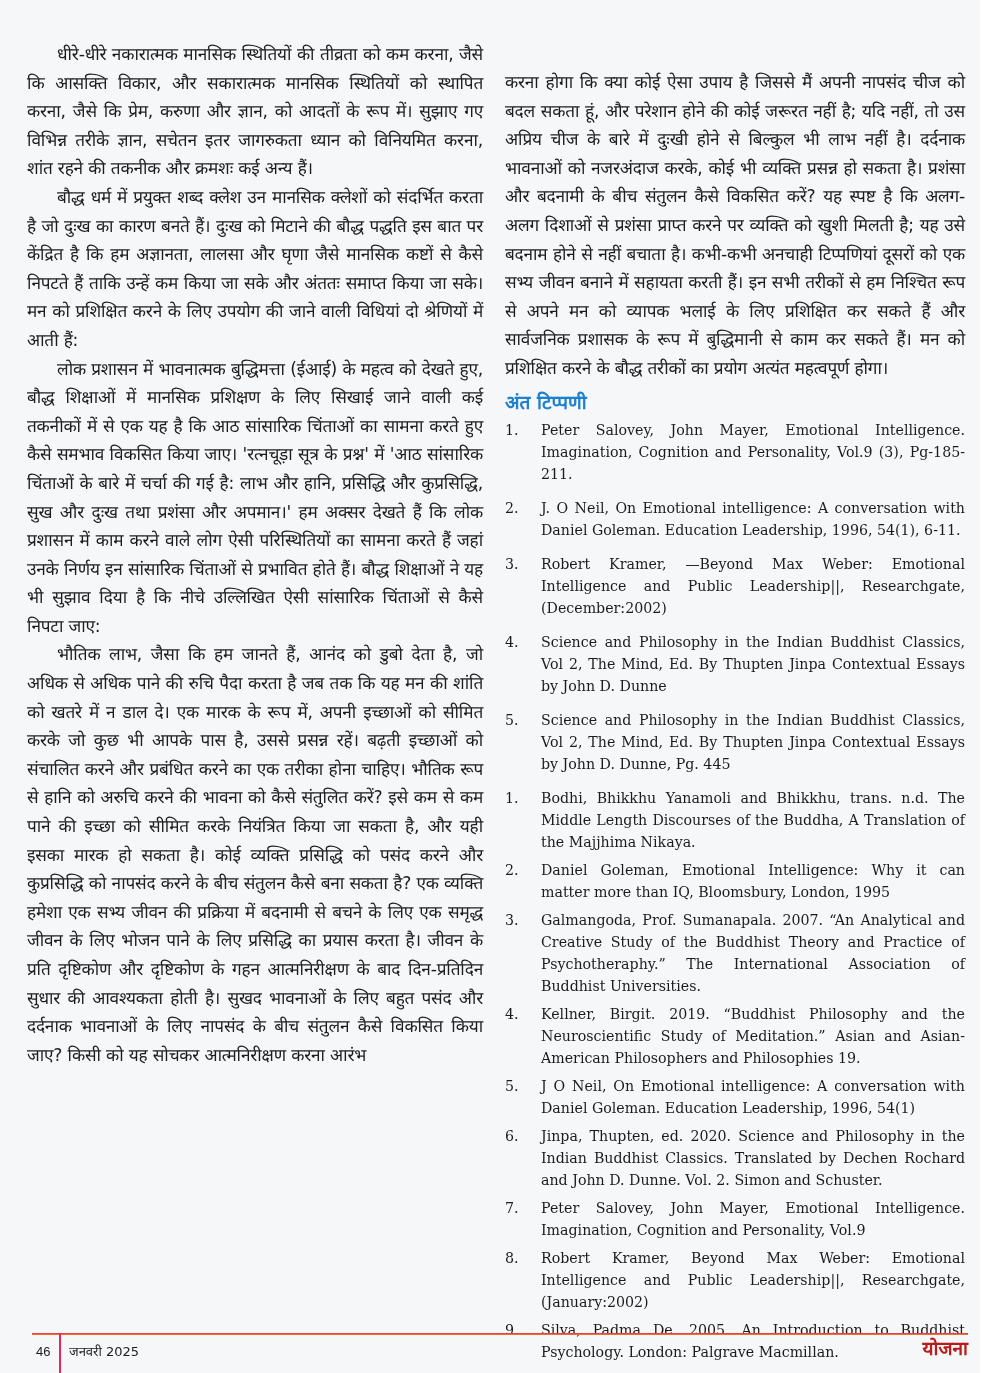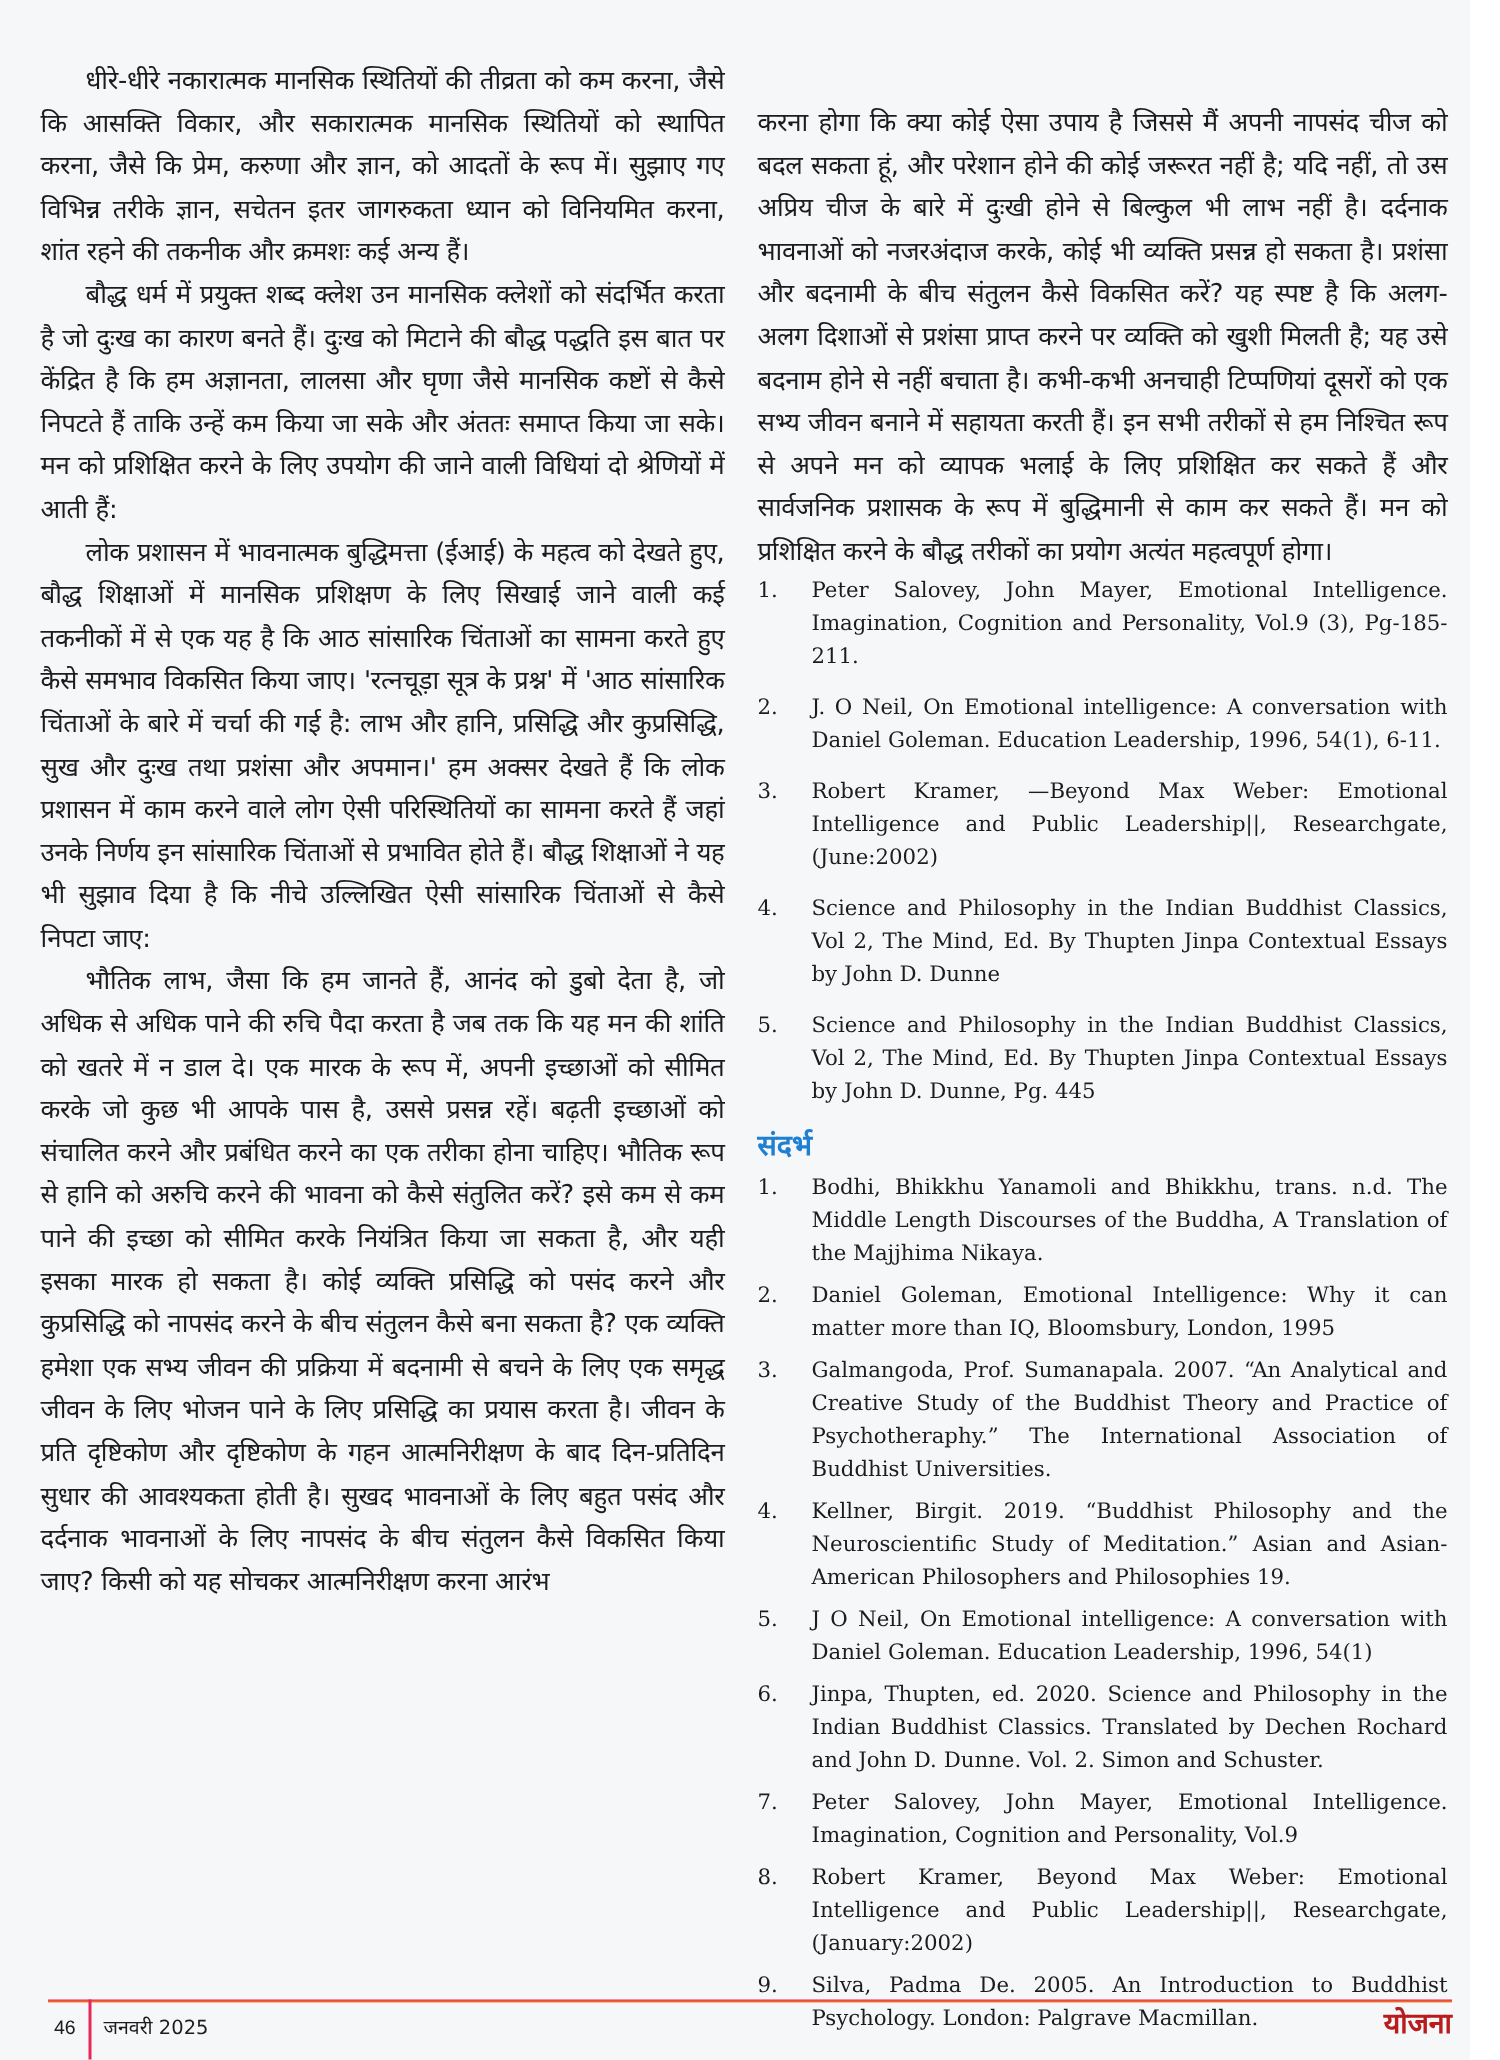--- a/index.html
+++ b/index.html
@@ -54,44 +54,44 @@
 <div class="left-col">
   <p class="hi-para">धीरे-धीरे नकारात्मक मानसिक स्थितियों की तीव्रता को कम करना, जैसे कि आसक्ति विकार, और सकारात्मक मानसिक स्थितियों को स्थापित करना, जैसे कि प्रेम, करुणा और ज्ञान, को आदतों के रूप में। सुझाए गए विभिन्न तरीके ज्ञान, सचेतन इतर जागरुकता ध्यान को विनियमित करना, शांत रहने की तकनीक और क्रमशः कई अन्य हैं।</p>
   <p class="hi-para">बौद्ध धर्म में प्रयुक्त शब्द क्लेश उन मानसिक क्लेशों को संदर्भित करता है जो दुःख का कारण बनते हैं। दुःख को मिटाने की बौद्ध पद्धति इस बात पर केंद्रित है कि हम अज्ञानता, लालसा और घृणा जैसे मानसिक कष्टों से कैसे निपटते हैं ताकि उन्हें कम किया जा सके और अंततः समाप्त किया जा सके। मन को प्रशिक्षित करने के लिए उपयोग की जाने वाली विधियां दो श्रेणियों में आती हैं:</p>
   <p class="hi-para">लोक प्रशासन में भावनात्मक बुद्धिमत्ता (ईआई) के महत्व को देखते हुए, बौद्ध शिक्षाओं में मानसिक प्रशिक्षण के लिए सिखाई जाने वाली कई तकनीकों में से एक यह है कि आठ सांसारिक चिंताओं का सामना करते हुए कैसे समभाव विकसित किया जाए। 'रत्नचूड़ा सूत्र के प्रश्न' में 'आठ सांसारिक चिंताओं के बारे में चर्चा की गई है: लाभ और हानि, प्रसिद्धि और कुप्रसिद्धि, सुख और दुःख तथा प्रशंसा और अपमान।' हम अक्सर देखते हैं कि लोक प्रशासन में काम करने वाले लोग ऐसी परिस्थितियों का सामना करते हैं जहां उनके निर्णय इन सांसारिक चिंताओं से प्रभावित होते हैं। बौद्ध शिक्षाओं ने यह भी सुझाव दिया है कि नीचे उल्लिखित ऐसी सांसारिक चिंताओं से कैसे निपटा जाए:</p>
   <p class="hi-para">भौतिक लाभ, जैसा कि हम जानते हैं, आनंद को डुबो देता है, जो अधिक से अधिक पाने की रुचि पैदा करता है जब तक कि यह मन की शांति को खतरे में न डाल दे। एक मारक के रूप में, अपनी इच्छाओं को सीमित करके जो कुछ भी आपके पास है, उससे प्रसन्न रहें। बढ़ती इच्छाओं को संचालित करने और प्रबंधित करने का एक तरीका होना चाहिए। भौतिक रूप से हानि को अरुचि करने की भावना को कैसे संतुलित करें? इसे कम से कम पाने की इच्छा को सीमित करके नियंत्रित किया जा सकता है, और यही इसका मारक हो सकता है। कोई व्यक्ति प्रसिद्धि को पसंद करने और कुप्रसिद्धि को नापसंद करने के बीच संतुलन कैसे बना सकता है? एक व्यक्ति हमेशा एक सभ्य जीवन की प्रक्रिया में बदनामी से बचने के लिए एक समृद्ध जीवन के लिए भोजन पाने के लिए प्रसिद्धि का प्रयास करता है। जीवन के प्रति दृष्टिकोण और दृष्टिकोण के गहन आत्मनिरीक्षण के बाद दिन-प्रतिदिन सुधार की आवश्यकता होती है। सुखद भावनाओं के लिए बहुत पसंद और दर्दनाक भावनाओं के लिए नापसंद के बीच संतुलन कैसे विकसित किया जाए? किसी को यह सोचकर आत्मनिरीक्षण करना आरंभ</p>
 </div>
 
 <div class="right-col">
   <p class="hi-para cont">करना होगा कि क्या कोई ऐसा उपाय है जिससे मैं अपनी नापसंद चीज को बदल सकता हूं, और परेशान होने की कोई जरूरत नहीं है; यदि नहीं, तो उस अप्रिय चीज के बारे में दुःखी होने से बिल्कुल भी लाभ नहीं है। दर्दनाक भावनाओं को नजरअंदाज करके, कोई भी व्यक्ति प्रसन्न हो सकता है। प्रशंसा और बदनामी के बीच संतुलन कैसे विकसित करें? यह स्पष्ट है कि अलग-अलग दिशाओं से प्रशंसा प्राप्त करने पर व्यक्ति को खुशी मिलती है; यह उसे बदनाम होने से नहीं बचाता है। कभी-कभी अनचाही टिप्पणियां दूसरों को एक सभ्य जीवन बनाने में सहायता करती हैं। इन सभी तरीकों से हम निश्चित रूप से अपने मन को व्यापक भलाई के लिए प्रशिक्षित कर सकते हैं और सार्वजनिक प्रशासक के रूप में बुद्धिमानी से काम कर सकते हैं। मन को प्रशिक्षित करने के बौद्ध तरीकों का प्रयोग अत्यंत महत्वपूर्ण होगा।</p>
 
+  <div class="section-heading">अंत टिप्पणी</div>
   <ol class="ref-list endnotes">
     <li class="ref-item">
       <span class="ref-num">1.</span>
       <span class="ref-text">Peter Salovey, John Mayer, Emotional Intelligence. Imagination, Cognition and Personality, Vol.9 (3), Pg-185-211.</span>
     </li>
     <li class="ref-item">
       <span class="ref-num">2.</span>
       <span class="ref-text">J. O Neil, On Emotional intelligence: A conversation with Daniel Goleman. Education Leadership, 1996, 54(1), 6-11.</span>
     </li>
     <li class="ref-item">
       <span class="ref-num">3.</span>
-      <span class="ref-text">Robert Kramer, —Beyond Max Weber: Emotional Intelligence and Public Leadership||, Researchgate, (June:2002)</span>
+      <span class="ref-text">Robert Kramer, —Beyond Max Weber: Emotional Intelligence and Public Leadership||, Researchgate, (December:2002)</span>
     </li>
     <li class="ref-item">
       <span class="ref-num">4.</span>
       <span class="ref-text">Science and Philosophy in the Indian Buddhist Classics, Vol 2, The Mind, Ed. By Thupten Jinpa Contextual Essays by John D. Dunne</span>
     </li>
     <li class="ref-item">
       <span class="ref-num">5.</span>
       <span class="ref-text">Science and Philosophy in the Indian Buddhist Classics, Vol 2, The Mind, Ed. By Thupten Jinpa Contextual Essays by John D. Dunne, Pg. 445</span>
     </li>
   </ol>
 
-  <div class="section-heading">संदर्भ</div>
   <ol class="ref-list refs">
     <li class="ref-item">
       <span class="ref-num">1.</span>
       <span class="ref-text">Bodhi, Bhikkhu Yanamoli and Bhikkhu, trans. n.d. The Middle Length Discourses of the Buddha, A Translation of the Majjhima Nikaya.</span>
     </li>
     <li class="ref-item">
       <span class="ref-num">2.</span>
       <span class="ref-text">Daniel Goleman, Emotional Intelligence: Why it can matter more than IQ, Bloomsbury, London, 1995</span>
     </li>
     <li class="ref-item">

